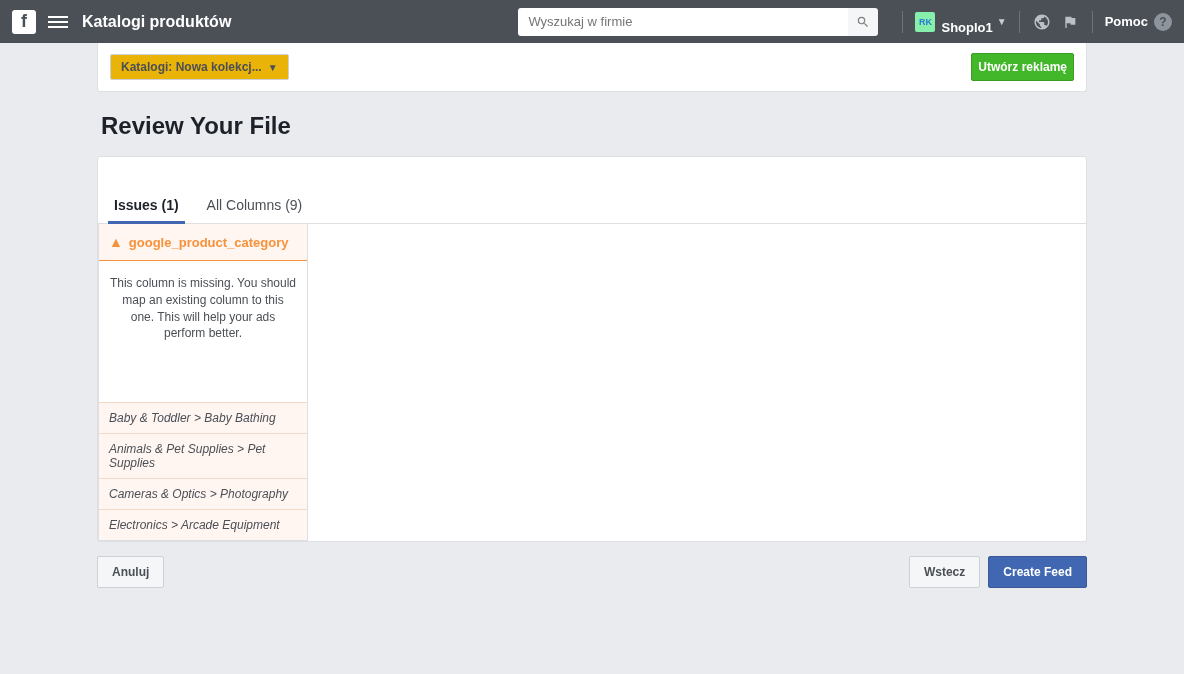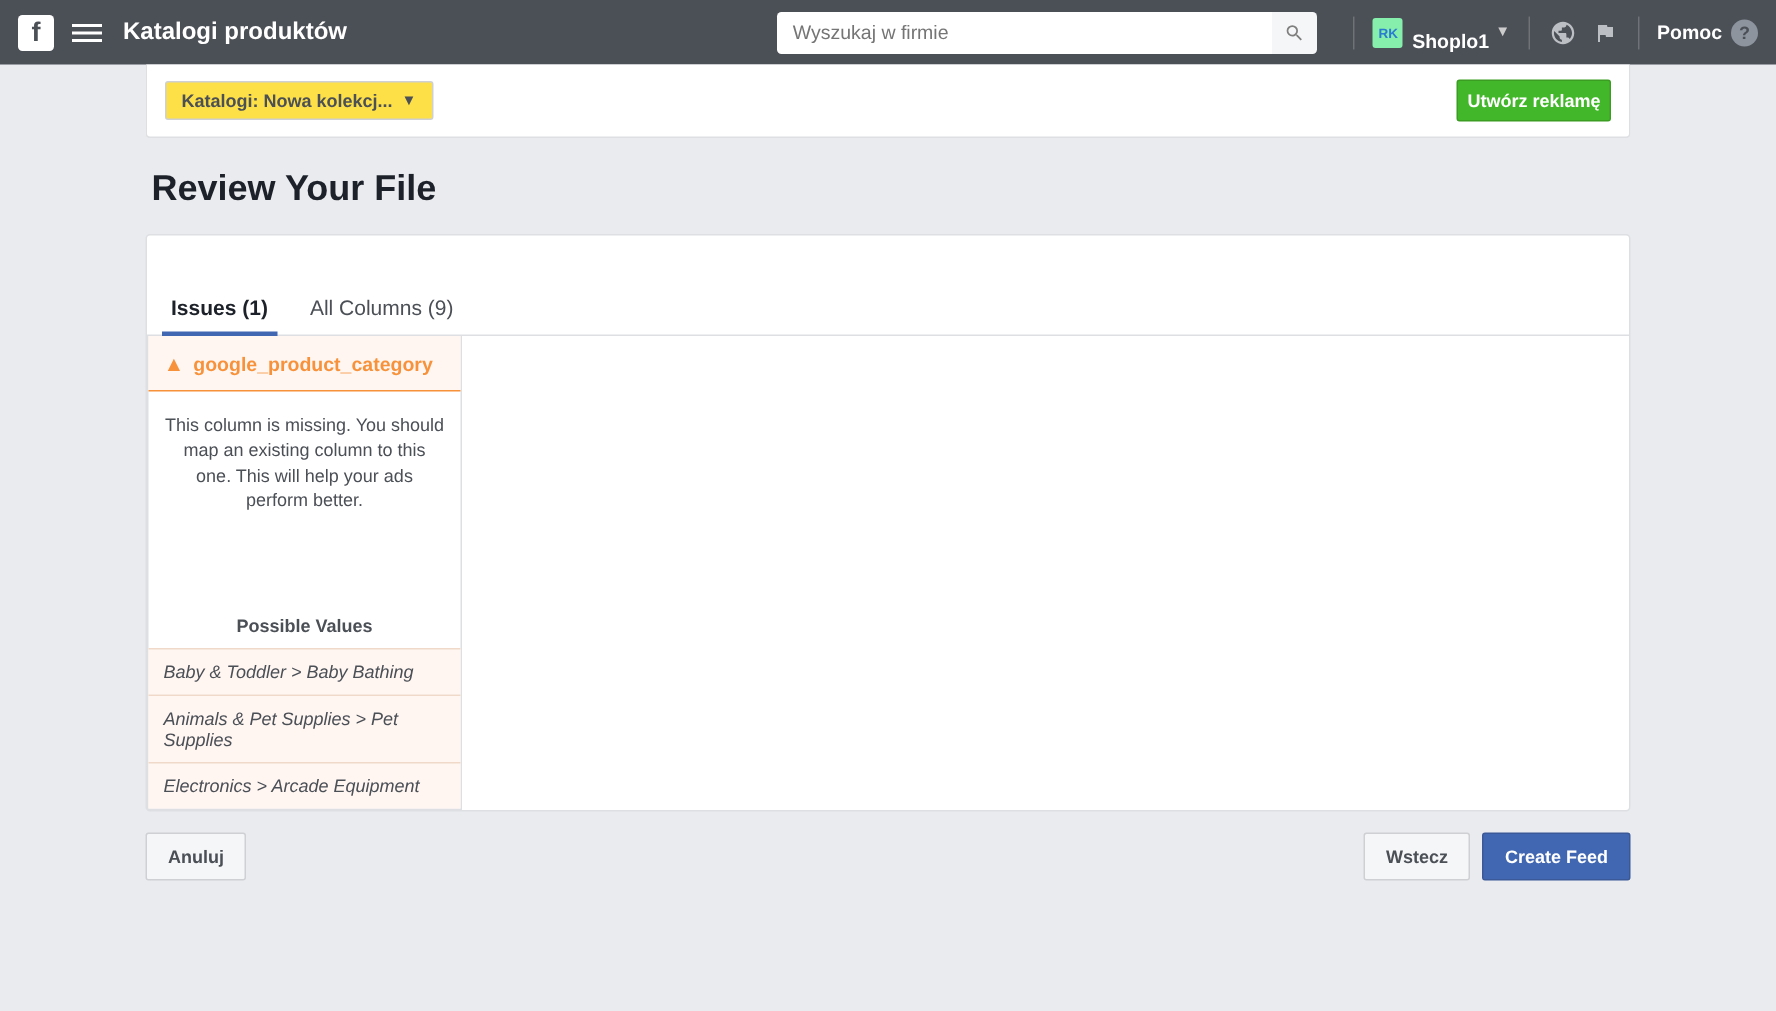--- a/index.html
+++ b/index.html
@@ -19,21 +19,21 @@
 .user-sect { display: flex; align-items: center; cursor: pointer; }
 .user-name { font-weight: 600; font-size: 13px; margin-right: 4px; margin-top: 12px; }
 .caret { font-size: 10px; color: #ccc; }
 .top-icon { width: 20px; height: 20px; display: flex; align-items: center; justify-content: center; cursor: pointer; }
 .top-icon svg { fill: #bcc0c4; }
 .help-sect { display: flex; align-items: center; cursor: pointer; font-size: 13px; font-weight: 600; }
 .help-q { width: 18px; height: 18px; border-radius: 50%; background: #8d949e; color: #4b4f56; font-size: 12px; font-weight: bold; display: flex; align-items: center; justify-content: center; margin-left: 6px; }
 
 .container { max-width: 990px; margin: 0 auto; }
 .nav-bar { background: #fff; border: 1px solid #dddfe2; border-top: none; border-radius: 0 0 3px 3px; display: flex; align-items: center; padding: 10px 12px; }
-.catalog-dd { background: #fde047; border: 1px solid #ced0d4; border-radius: 2px; padding: 5px 10px; font-size: 12px; font-weight: bold; color: #4b4f56; cursor: pointer; display: flex; align-items: center; max-width: 180px; }
+.catalog-dd { background: #eab308; border: 1px solid #ced0d4; border-radius: 2px; padding: 5px 10px; font-size: 12px; font-weight: bold; color: #4b4f56; cursor: pointer; display: flex; align-items: center; max-width: 180px; }
 .catalog-dd span:first-child { white-space: nowrap; overflow: hidden; text-overflow: ellipsis; }
 .nav-tabs { display: flex; margin-left: 20px; gap: 24px; }
 .nav-tab { font-size: 14px; color: #4b4f56; cursor: pointer; padding: 8px 0; position: relative; }
 .nav-tab.active { font-weight: bold; color: #1d2129; }
 .nav-tab.active::after { content: ''; position: absolute; bottom: -11px; left: 0; right: 0; height: 3px; background: #4267b2; }
 .create-ad-btn { margin-left: auto; background: #42b72a; color: #fff; border: 1px solid #3b9e22; border-radius: 2px; padding: 6px 6px; font-size: 12px; font-weight: bold; cursor: pointer; }
 
 .page-title { font-size: 24px; font-weight: bold; color: #1d2129; margin: 20px 0 16px 4px; }
 
 .panel { background: #fff; border: 1px solid #dddfe2; border-radius: 3px; }
@@ -119,23 +119,23 @@
       <div class="tab-item active">Issues (1)</div>
       <div class="tab-item">All Columns (9)</div>
     </div>
 
     <div class="issue-box">
       <div class="issue-header">
         <span class="warn-icon">▲</span>
         <span class="issue-title">google_product_category</span>
       </div>
       <div class="issue-msg">This column is missing. You should map an existing column to this one. This will help your ads perform better.</div>
-      <div class="possible-hdr">Possible Values</div>
       <div class="val-row">Baby &amp; Toddler &gt; Baby Bathing</div>
       <div class="val-row">Animals &amp; Pet Supplies &gt; Pet Supplies</div>
+      <div class="val-row">Cameras &amp; Optics &gt; Photography</div>
       <div class="val-row">Electronics &gt; Arcade Equipment</div>
     </div>
   </div>
 
   <div class="footer-bar">
     <button class="btn">Anuluj</button>
     <div class="spacer"></div>
     <button class="btn">Wstecz</button>
     <button class="btn btn-primary">Create Feed</button>
   </div>

